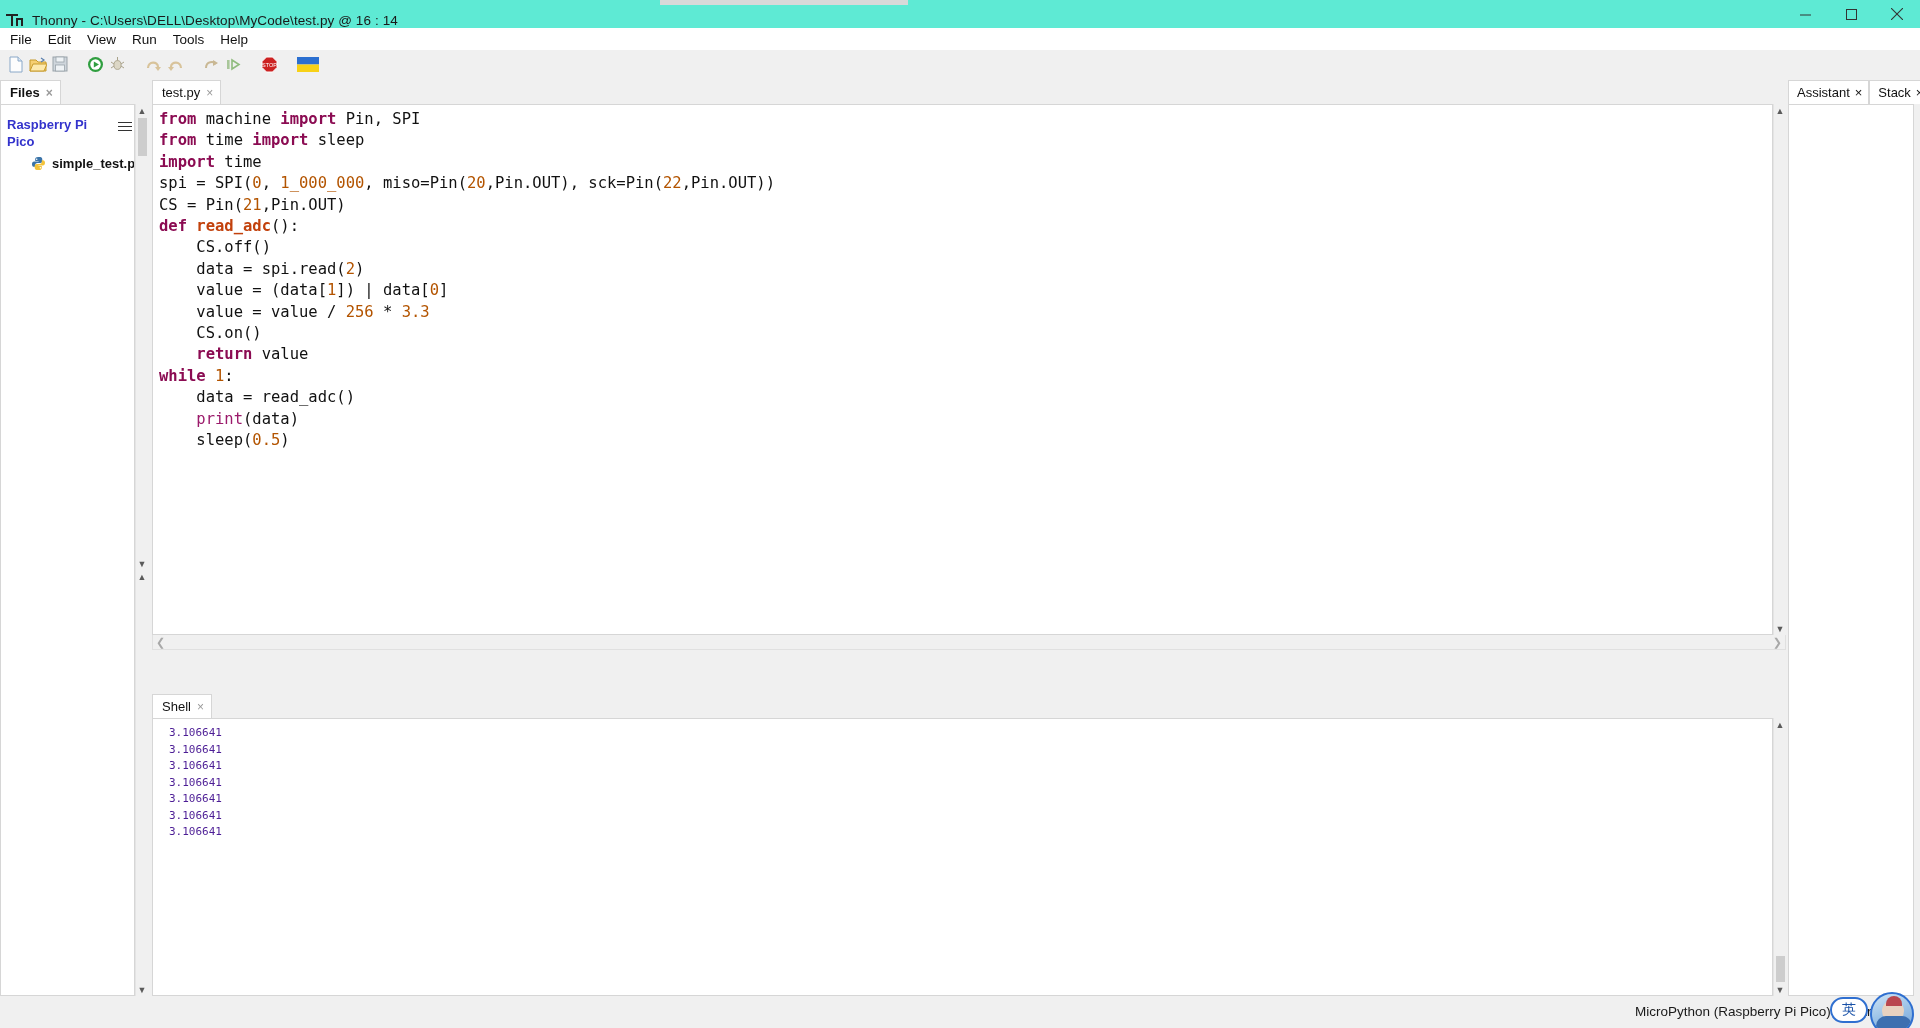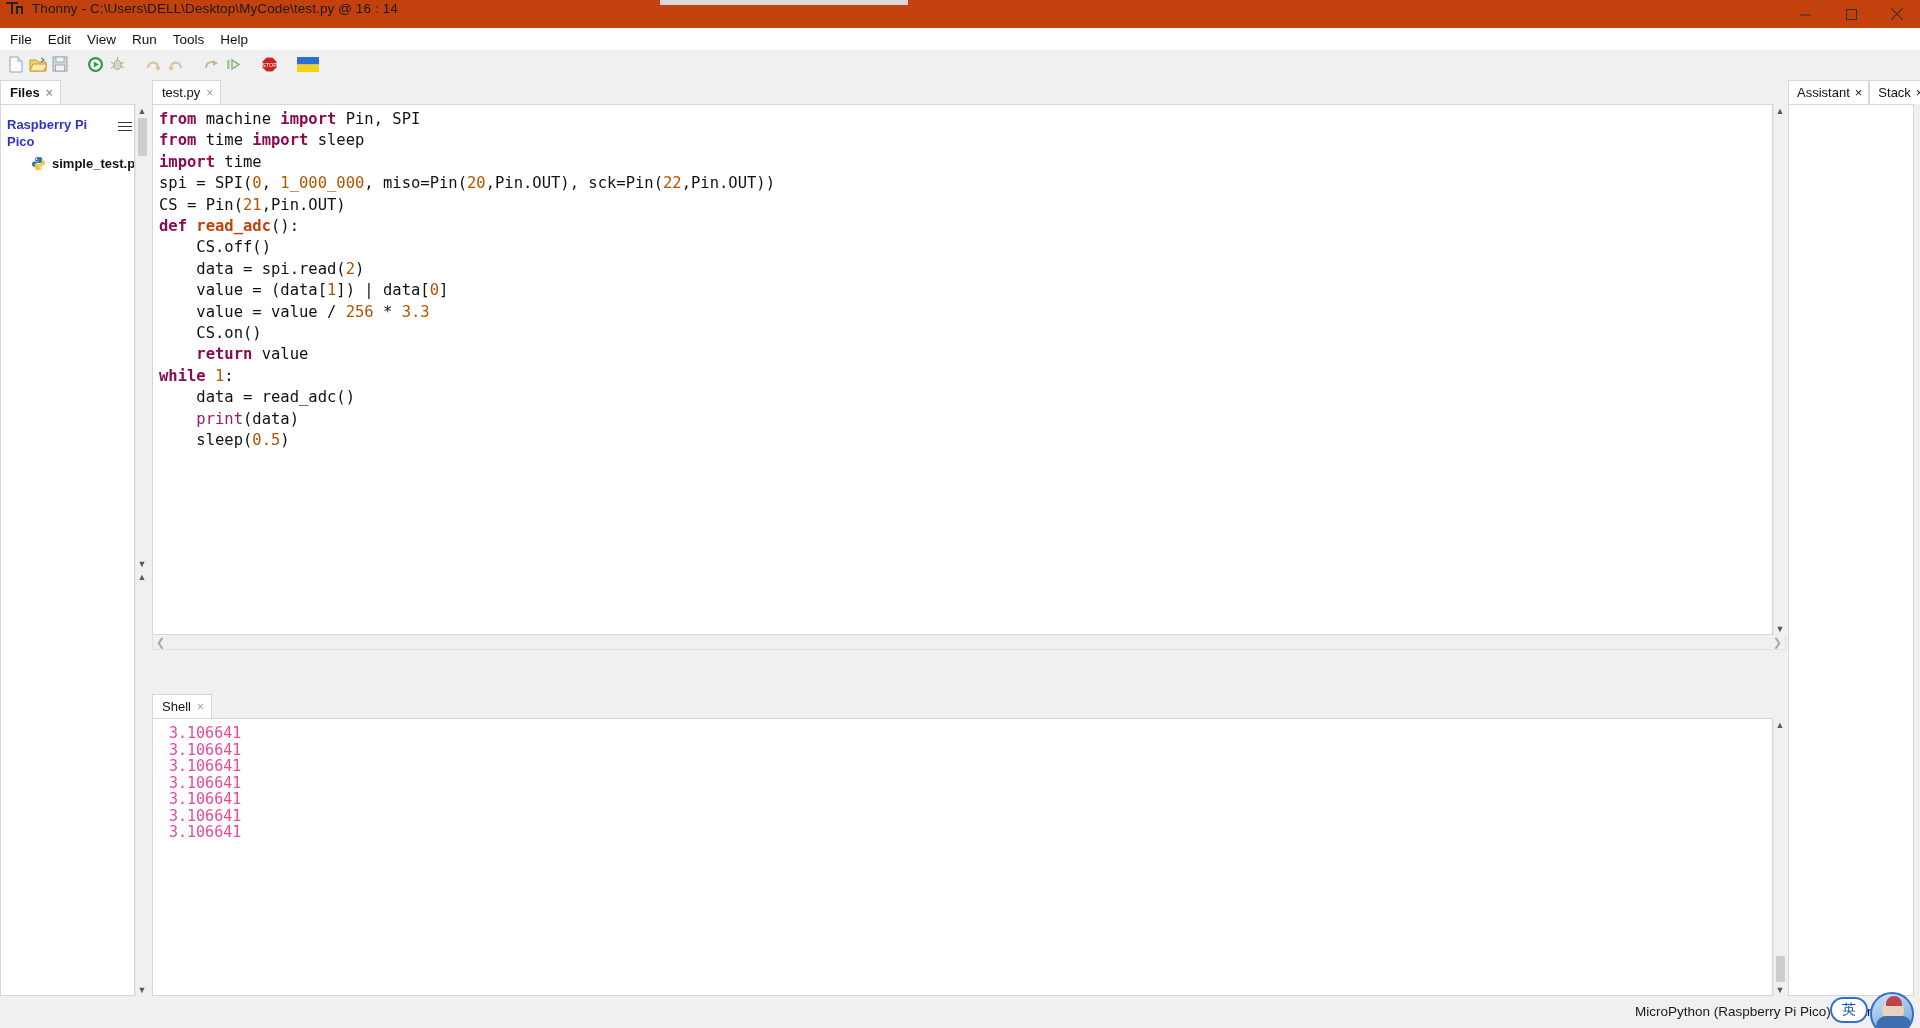--- a/index.html
+++ b/index.html
@@ -4,22 +4,22 @@
 <style>
   * { box-sizing: border-box; margin: 0; padding: 0; }
   html, body {
     width: 1920px; height: 1028px;
     font-family: "Liberation Sans", sans-serif;
     background: #f0f0f0;
     overflow: hidden;
   }
   
   #titlebar {
-    height: 28px; background: #c2410c;
-    display: flex; align-items: flex-start;
+    height: 28px; background: #5eead4;
+    display: flex; align-items: flex-end;
     position: relative;
   }
   #title-left { display: flex; align-items: center; padding-left: 6px; }
   #app-icon {
     width: 18px; height: 16px; margin-right: 8px;
     position: relative; flex: none;
   }
   #app-icon .bar { position: absolute; background: #222; }
   #title-text {
     font-size: 13.5px; color: #1a1a1a;
@@ -141,21 +141,21 @@
     padding: 0 3px; color: #a8a8a8; font-size: 11px;
   }
   #shell-wrap { margin-top: 8px; display: flex; flex-direction: column; flex: 1 1 auto; }
   #shell-box {
     flex: 1 1 auto; background: #ffffff; border: 1px solid #d6d6d6;
     display: flex; overflow: hidden;
   }
   #shell-text {
     flex: 1 1 auto; padding: 6px 0 0 16px;
     font-family: "DejaVu Sans Mono", monospace;
-    font-size: 15px; line-height: 16.5px; color: #ec4899;
+    font-size: 11px; line-height: 16.5px; color: #4c1d95;
     white-space: pre;
   }
   
   #rightpanel {
     width: 132px; flex: none; padding-right: 6px; padding-top: 2px;
     display: flex; flex-direction: column;
   }
   #right-tabs { display: flex; align-items: flex-end; height: 24px; }
   .rt-tab {
     background: #ffffff; border: 1px solid #d6d6d6; border-bottom: none;

